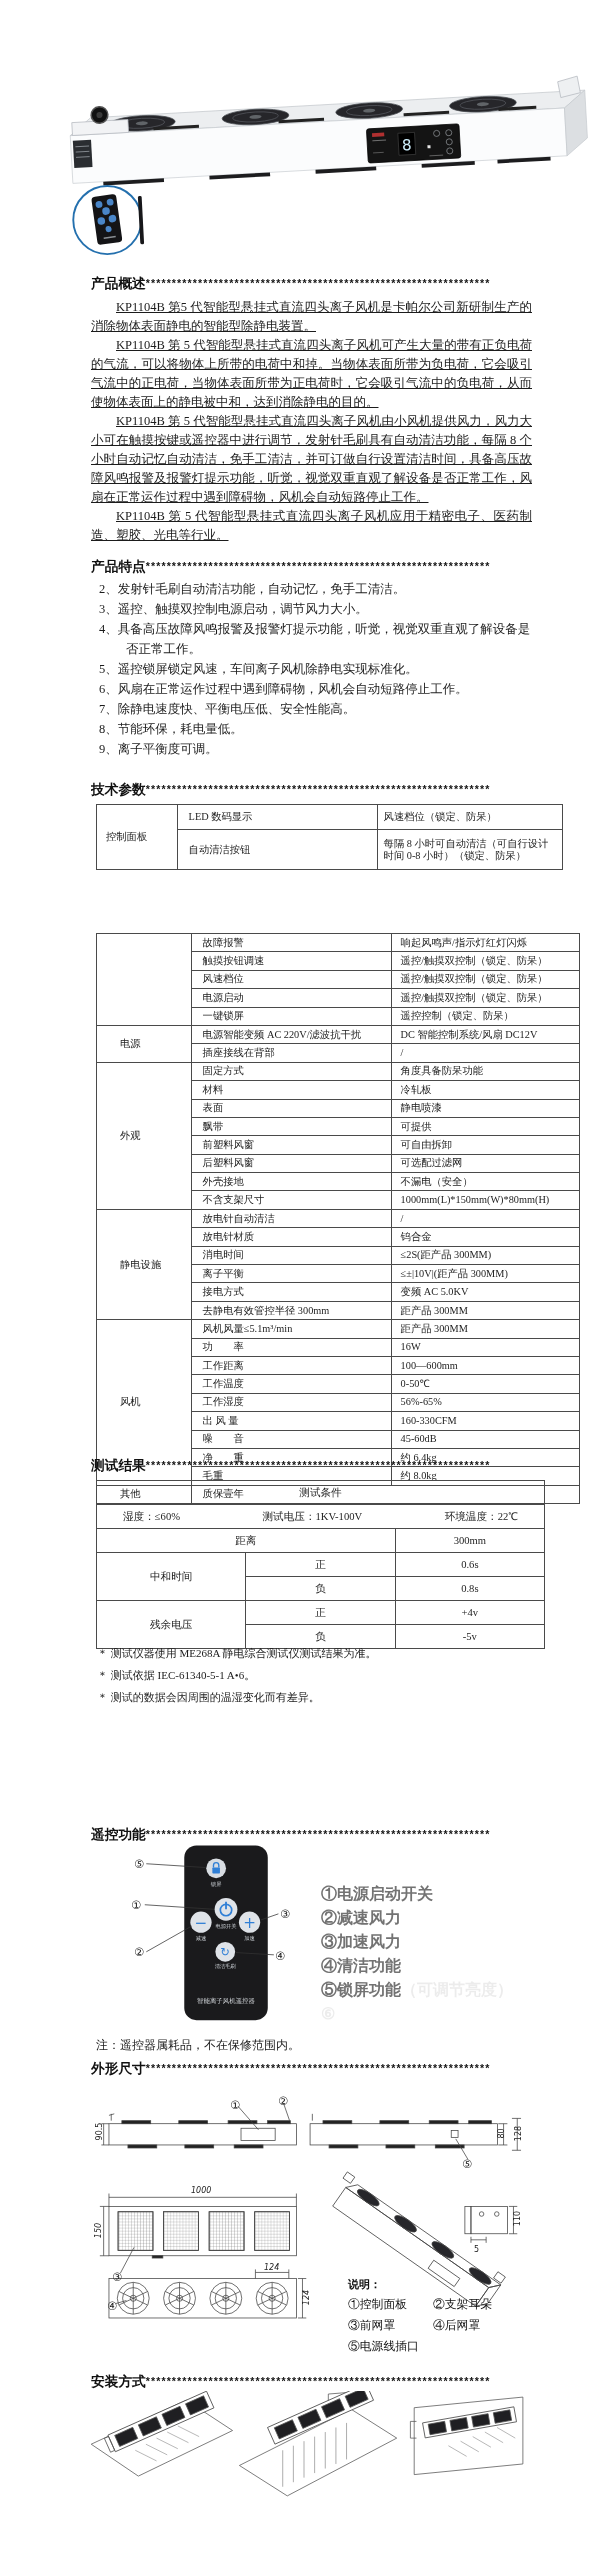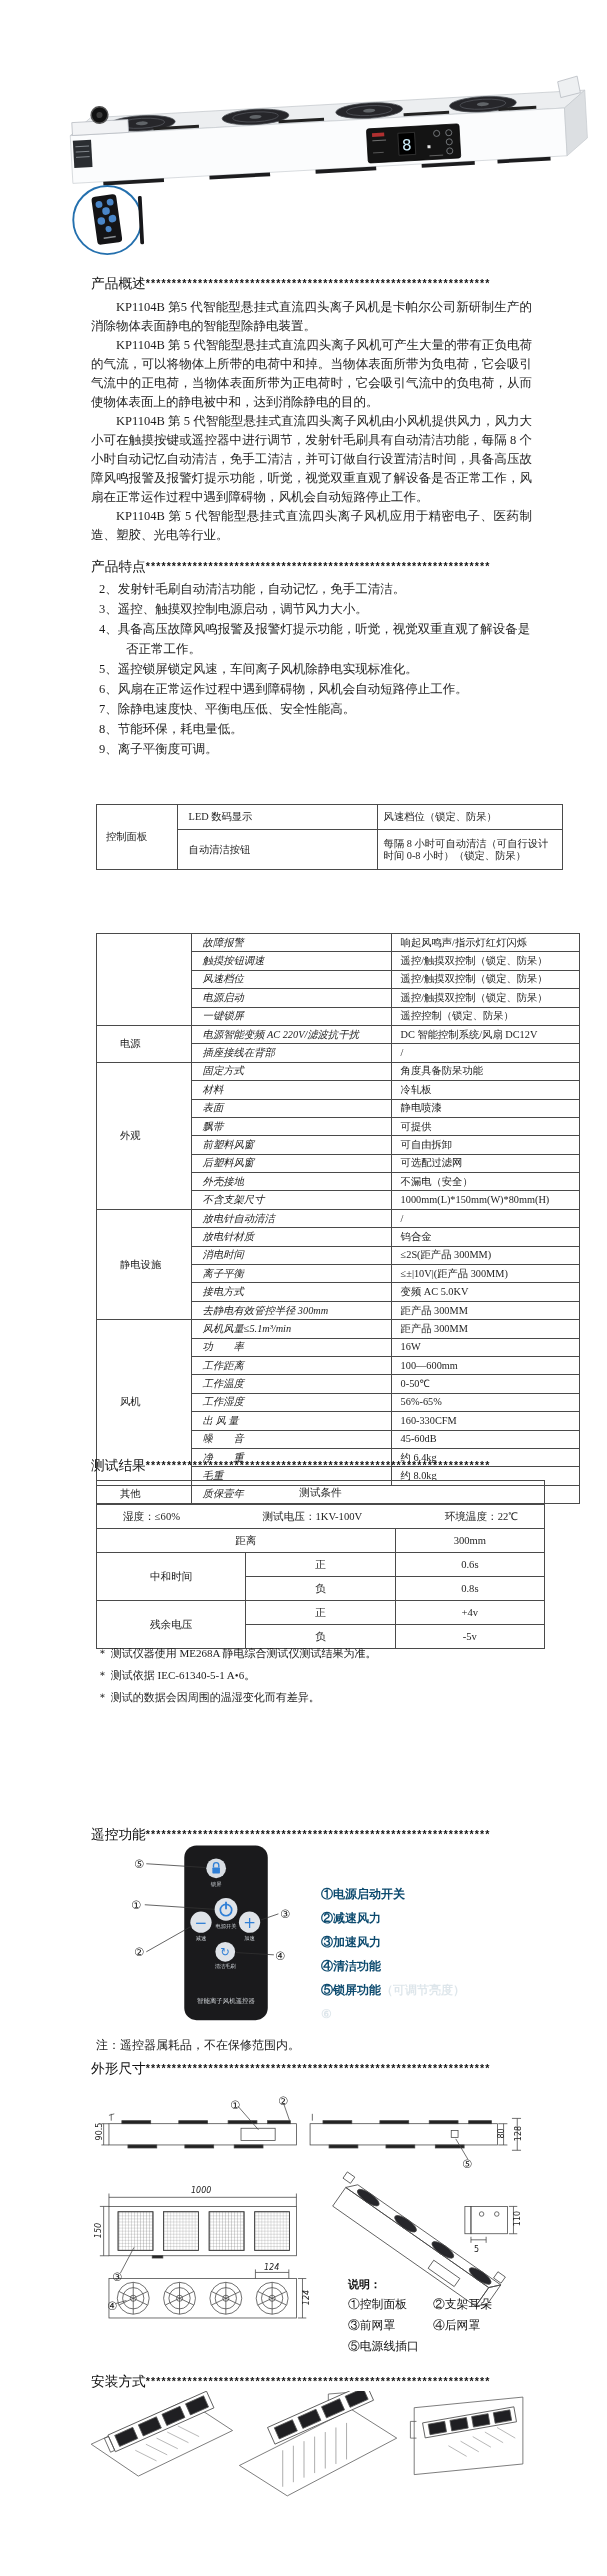--- a/index.html
+++ b/index.html
@@ -1,52 +1,52 @@
 <!DOCTYPE html>
 <html style="font-size:12px"><head>
 <meta charset="utf-8">
 <style>
   html,body{margin:0;padding:0;background:#ffffff;}
   #page{position:relative;width:608px;height:2576px;background:#fff;overflow:hidden;
         font-family:"Liberation Serif",serif;color:#1c1c1c;}
   .abs{position:absolute;}
   
   .sec-hdr{position:absolute;left:91px;width:441px;height:20px;overflow:hidden;white-space:nowrap;}
-  .sec-hdr .t{font-family:"Liberation Sans",sans-serif;font-weight:normal;font-size:13.7px;color:#111;text-align:center;}
+  .sec-hdr .t{font-family:"Liberation Sans",sans-serif;font-weight:bold;font-size:13.7px;color:#111;text-align:center;}
   .sec-hdr .stars{font-family:"Liberation Sans",sans-serif;font-weight:bold;font-size:10.6px;letter-spacing:1.1px;color:#111;vertical-align:1.5px;}
   
   .para{position:absolute;left:91px;width:441px;font-size:12.5px;line-height:19px;text-align:justify;}
-  .para p{margin:0;text-indent:2em;}
+  .para p{margin:0;text-indent:2em;text-decoration:underline;}
   .feat{position:absolute;left:93px;width:441px;font-size:12.5px;line-height:20px;}
   .feat div{padding-left:33px;text-indent:-27px;}
   
   table{border-collapse:collapse;table-layout:fixed;}
   td{border:0.8px solid #4a4a4a;font-size:10.3px;line-height:12px;padding:1.5px 6px;color:#1c1c1c;
      overflow:hidden;vertical-align:middle;}
   .tech-tbl{position:absolute;left:96px;top:804px;width:431px;}
   .tech-tbl td.g{width:65px;padding-left:9px;}
   .tech-tbl td.n{width:182px;padding-left:10.6px;}
   .tech-tbl td.v{width:172px;}
   .tech-tbl tr.r1 td{height:21px;}
   .tech-tbl tr.r2 td{height:36px;}
   .spec-tbl{position:absolute;left:96px;top:933px;width:431px;}
   .spec-tbl td{height:14.4px;}
   .spec-tbl td.g{width:65px;padding-left:23px;}
-  .spec-tbl td.n{width:182px;padding-left:10.6px;font-style:italic;}
+  .spec-tbl td.n{width:182px;padding-left:10.6px;}
   .spec-tbl td.v{width:172px;padding-left:9px;}
   .test-tbl{position:absolute;left:96px;top:1480px;width:449px;}
   .test-tbl td{height:20px;text-align:center;font-size:10.6px;}
   .test-tbl td.ca{width:81px;}
   .test-tbl td.cb{width:59px;}
   .test-tbl td.cc{width:280px;margin-top:44px;}
   .test-tbl .cond{display:flex;justify-content:space-between;padding:0 20px;text-align:center;}
   .notes{position:absolute;left:97px;top:1642px;width:435px;font-size:11px;line-height:22px;}
   
   .fn-list{position:absolute;left:321px;top:1882px;font-family:"Liberation Sans",sans-serif;
-           font-weight:bold;font-size:12px;line-height:24px;color:#0c4a6e;}
+           font-weight:bold;font-size:16px;line-height:24px;color:#737373;}
   .ghost{opacity:0.13;}
   .callout{position:absolute;font-size:11.4px;color:#222;font-family:"DejaVu Sans",sans-serif;}
   .rnote{position:absolute;left:96px;top:2037px;font-size:12px;}
   
   .dim-lbl{position:absolute;font-size:8px;color:#222;font-family:"DejaVu Sans",sans-serif;}
   .rot{transform:rotate(-90deg);transform-origin:center;}
   .legend{position:absolute;left:348px;top:2277px;width:190px;font-size:11.8px;color:#111;}
   .legend .lt{font-weight:bold;font-family:"Liberation Sans",sans-serif;font-size:11px;}
   .legend .grid{display:grid;grid-template-columns:85px 99px;row-gap:5.3px;margin-top:4.6px;}
   svg{position:absolute;display:block;}
@@ -148,20 +148,23 @@
     <div>2、发射针毛刷自动清洁功能，自动记忆，免手工清洁。</div>
     <div>3、遥控、触摸双控制电源启动，调节风力大小。</div>
     <div>4、具备高压故障风鸣报警及报警灯提示功能，听觉，视觉双重直观了解设备是否正常工作。</div>
     <div>5、遥控锁屏锁定风速，车间离子风机除静电实现标准化。</div>
     <div>6、风扇在正常运作过程中遇到障碍物，风机会自动短路停止工作。</div>
     <div>7、除静电速度快、平衡电压低、安全性能高。</div>
     <div>8、节能环保，耗电量低。</div>
     <div>9、离子平衡度可调。</div>
   </div>
 
+  <div class="sec-hdr" style="top:781px;">
+    <span class="t">技术参数</span><span class="stars">******************************************************************</span>
+  </div>
   <table class="tech-tbl">
     <tbody>
         <tr class="r1">
       <td class="g" rowspan="2">控制面板</td>
       <td class="n">LED 数码显示</td>
       <td class="v">风速档位（锁定、防呆）</td>
     </tr>
     <tr class="r2">
       <td class="n">自动清洁按钮</td>
       <td class="v">每隔 8 小时可自动清洁（可自行设计时间 0-8 小时）（锁定、防呆）</td>

